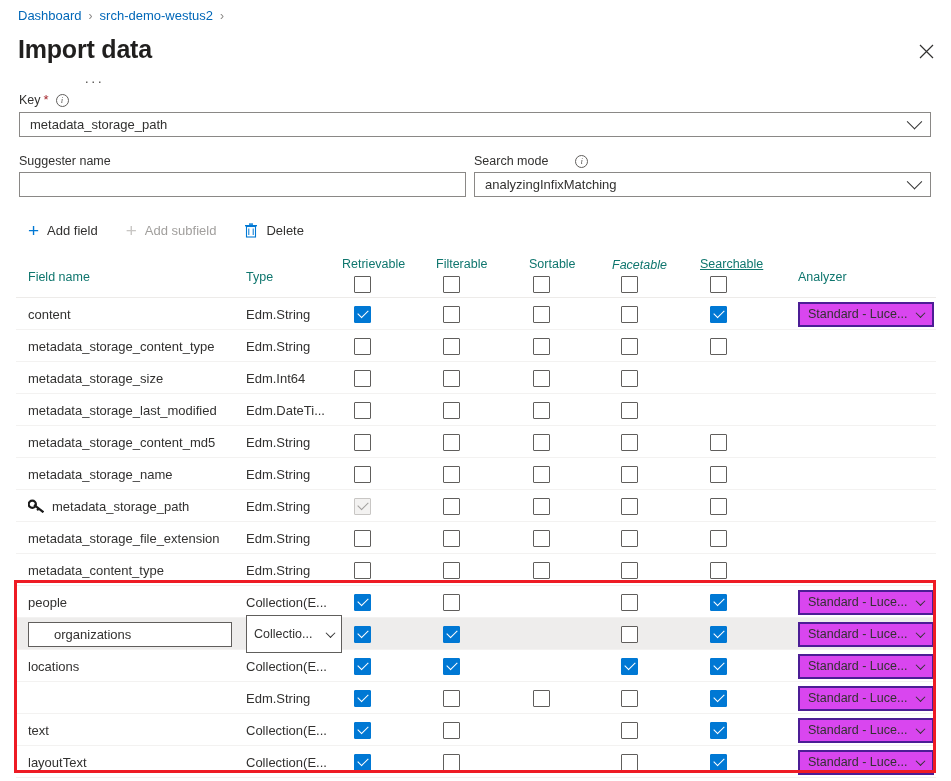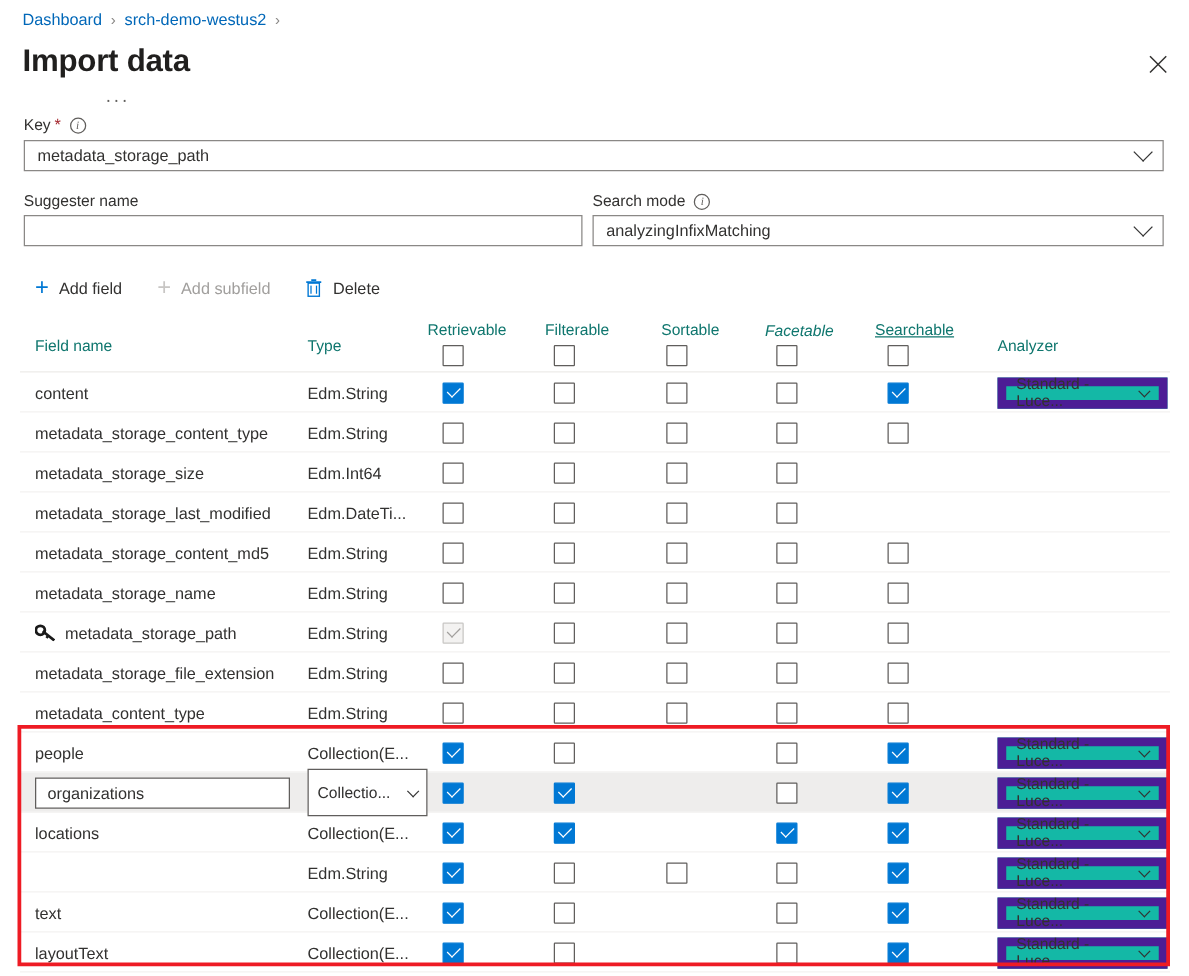--- a/index.html
+++ b/index.html
@@ -130,31 +130,31 @@
   }
   .cb.disabled { background: #f3f2f1; border-color: #c8c6c4; cursor: default; }
   .cb.disabled.checked { background: #f3f2f1; border-color: #c8c6c4; }
   .cb.disabled.checked::after {
     border-left-color: #a19f9d; border-bottom-color: #a19f9d;
   }
 
   
   .inline-input {
     width: 204px; height: 25px; border: 1px solid #605e5c; background:#fff;
-    font-size: 13px; color: #323130; padding: 0 9px;
+    font-size: 13px; color: #323130; padding: 0 25px;
     font-family: "Liberation Sans", sans-serif;
     display: flex; align-items: center;
   }
   .inline-select {
     width: 96px; height: 38px; border: 1px solid #605e5c; background: #fff;
     font-size: 12.5px; color: #323130; padding: 0 7px;
     display: flex; align-items: center; justify-content: space-between;
   }
   .ana-select {
-    width: 136px; height: 25px; border: 7px solid #4c1d95; background: #14b8a6;
+    width: 136px; height: 25px; border: 2px solid #4c1d95; background: #d946ef;
     font-size: 12.5px; color: #323130; padding: 0 8px;
     display: flex; align-items: center; justify-content: space-between;
     cursor: pointer;
   }
 
   
   .highlight-box {
     position: absolute; left: 14px; top: 580px;
     width: 922px; height: 193px;
     border: 3px solid #ee1b24; pointer-events: none; z-index: 20;
@@ -192,21 +192,21 @@
     <span class="chev"></span>
   </div>
 
   <div class="field-label" style="left:19px; top:153px;">
     <span>Suggester name</span>
   </div>
   <div class="txtbox" style="left:19px; top:172px; width:447px; height:25px;">
     <span></span>
   </div>
 
-  <div class="field-label" style="left:474px; top:153px;">
+  <div class="field-label" style="left:474px; top:153px;gap:20px;">
     <span>Search mode</span>
     <span class="info-ico">i</span>
   </div>
   <div class="txtbox select" style="left:474px; top:172px; width:457px; height:25px;">
     <span>analyzingInfixMatching</span>
     <span class="chev"></span>
   </div>
 
   <div class="cmdbar">
     <div class="cmd">

